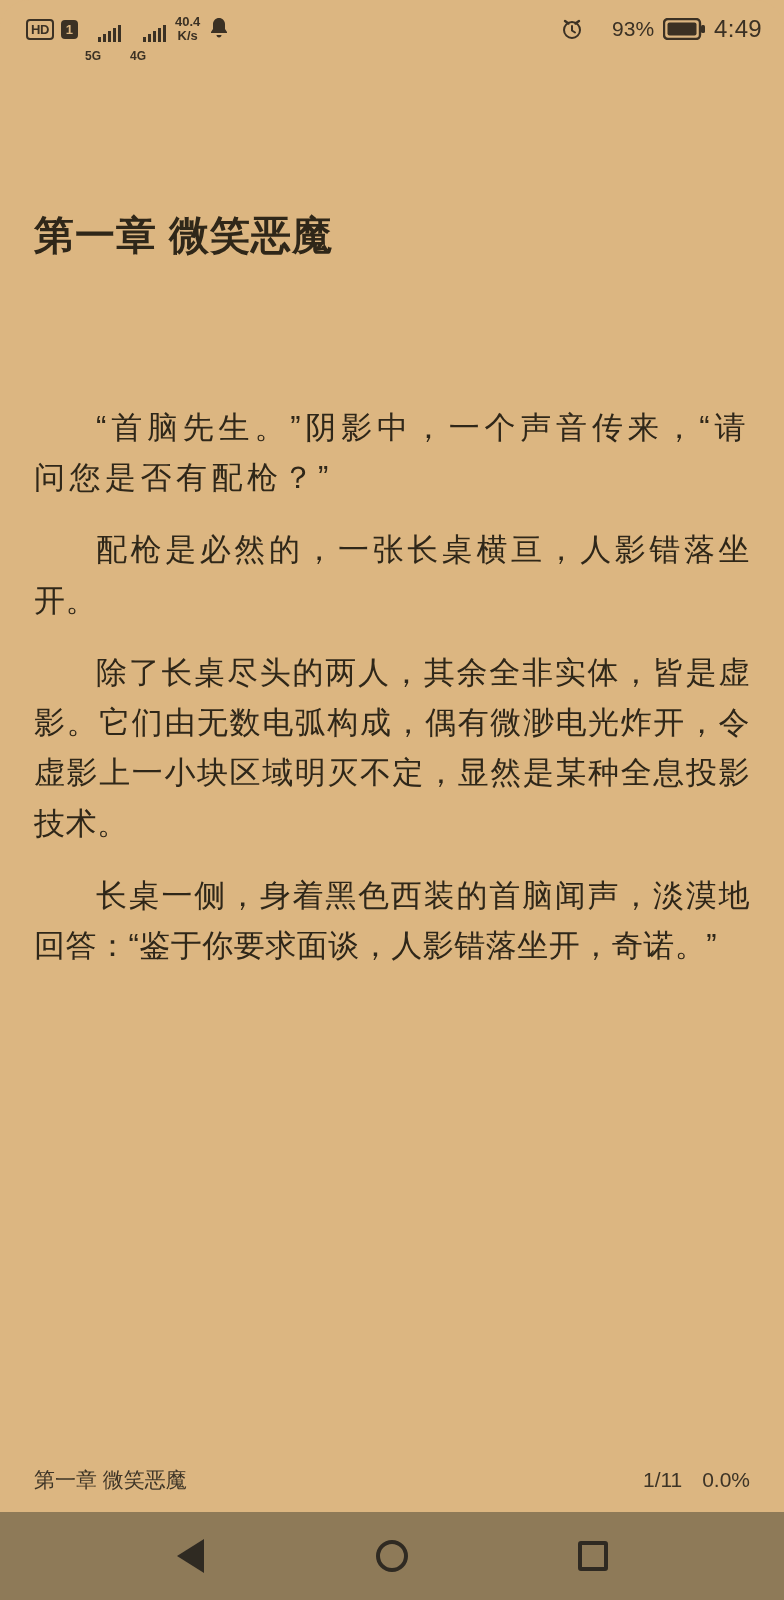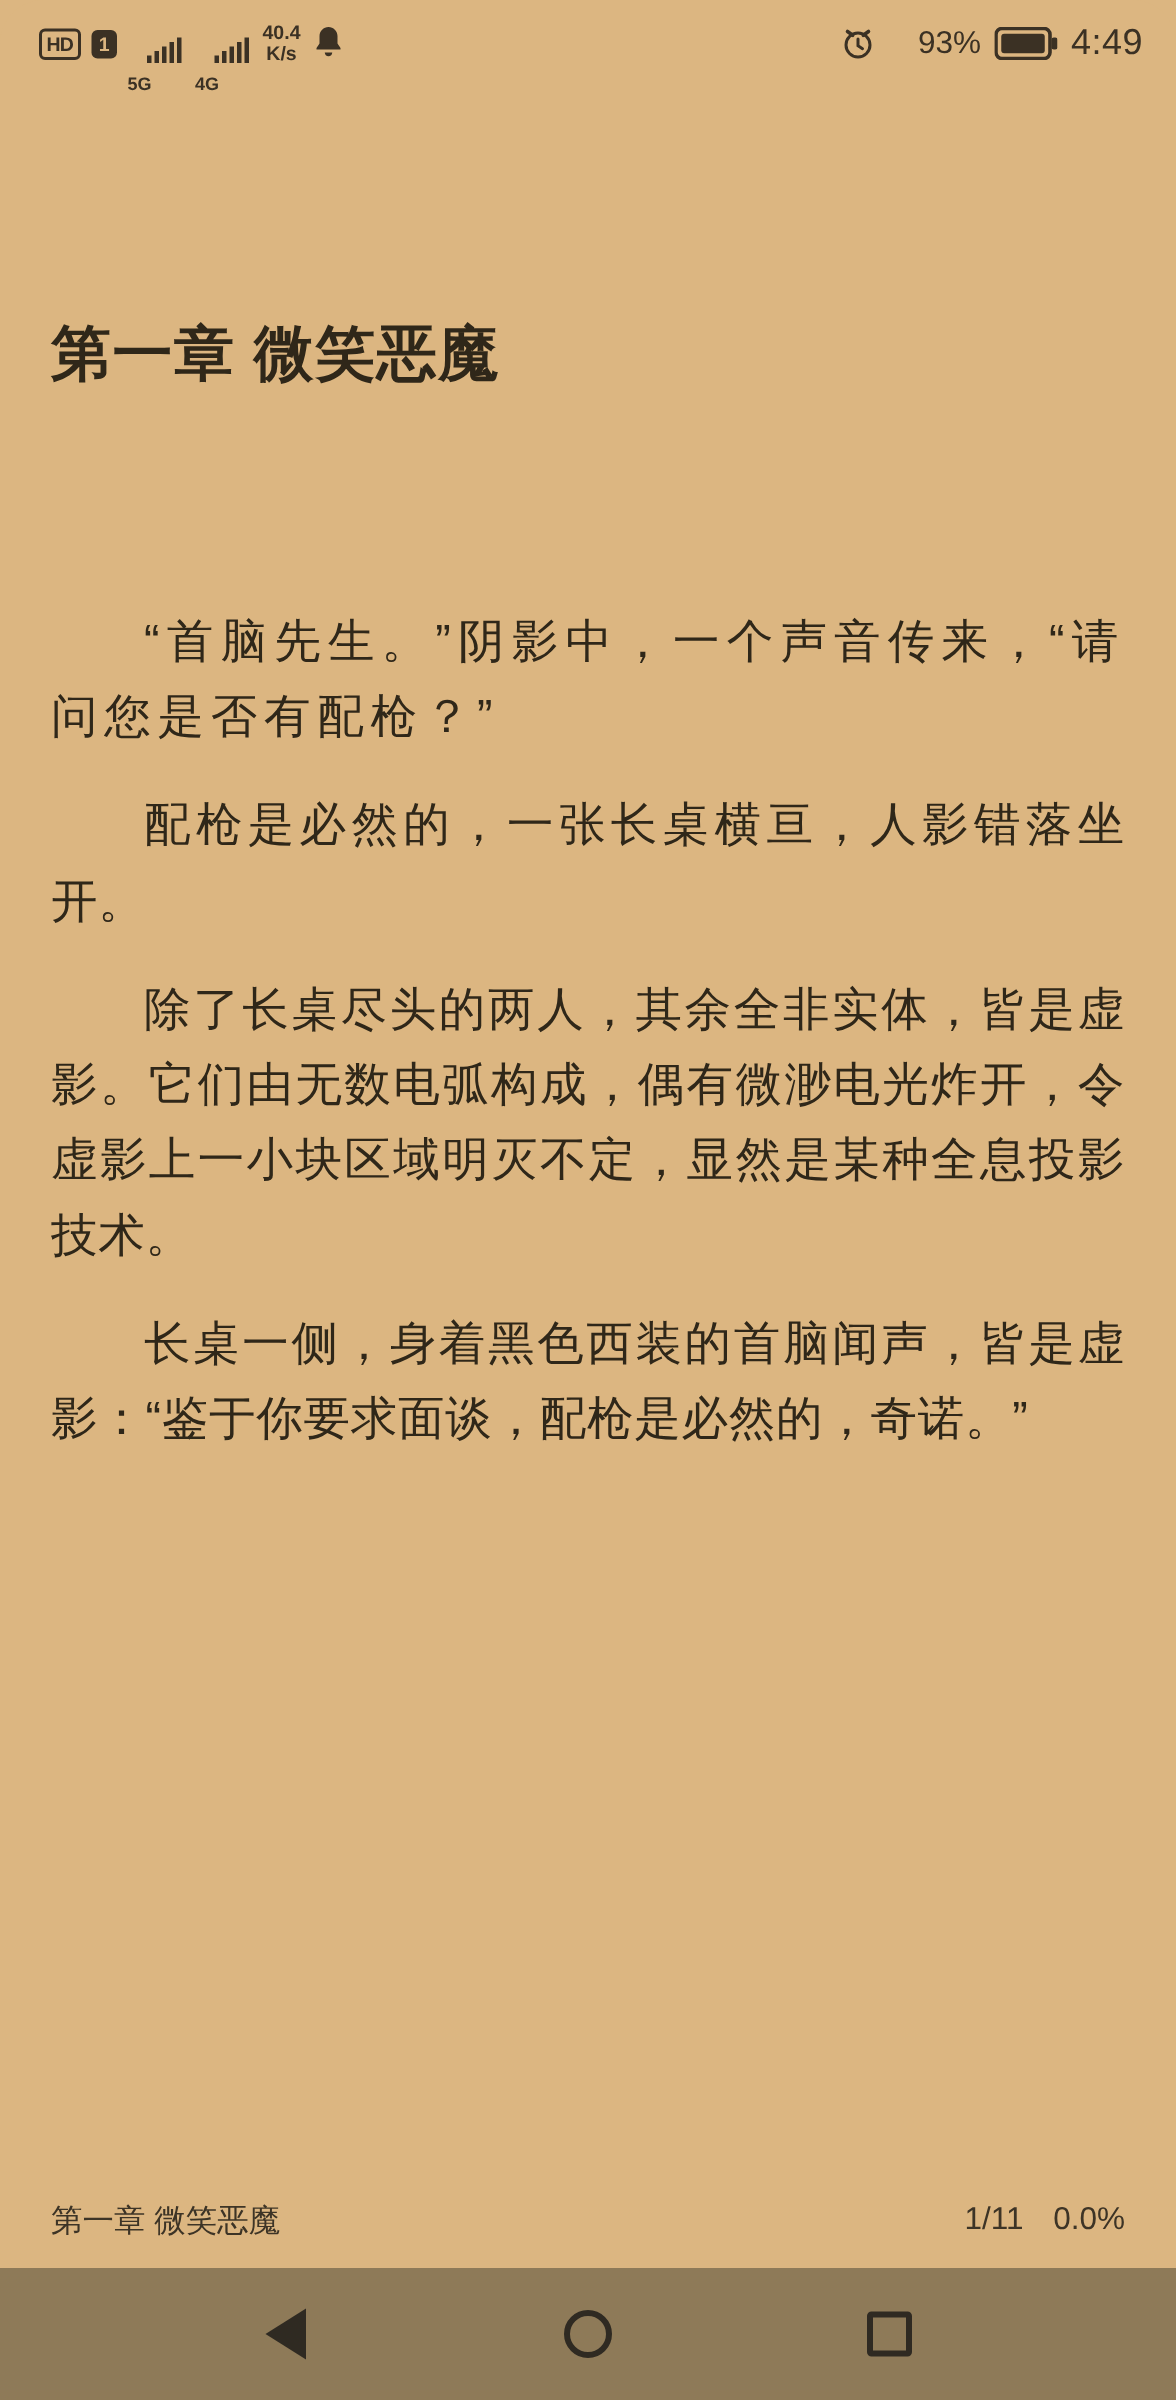--- a/index.html
+++ b/index.html
@@ -235,21 +235,21 @@
     </div>
   </div>
 
   <div class="reader">
     <h1 class="chapter-title">第一章 微笑恶魔</h1>
 
     <div class="body-text">
       <p class="spaced">“首脑先生。”阴影中，一个声音传来，“请问您是否有配枪？”</p>
       <p>配枪是必然的，一张长桌横亘，人影错落坐开。</p>
       <p>除了长桌尽头的两人，其余全非实体，皆是虚影。它们由无数电弧构成，偶有微渺电光炸开，令虚影上一小块区域明灭不定，显然是某种全息投影技术。</p>
-      <p>长桌一侧，身着黑色西装的首脑闻声，皆是虚影：“鉴于你要求面谈，配枪是必然的，奇诺。”</p>
+      <p>长桌一侧，身着黑色西装的首脑闻声，淡漠地回答：“鉴于你要求面谈，人影错落坐开，奇诺。”</p>
     </div>
 
     <div class="footer">
       <span>第一章 微笑恶魔</span>
       <span class="progress">
         <span>1/11</span>
         <span>0.0%</span>
       </span>
     </div>
   </div>

